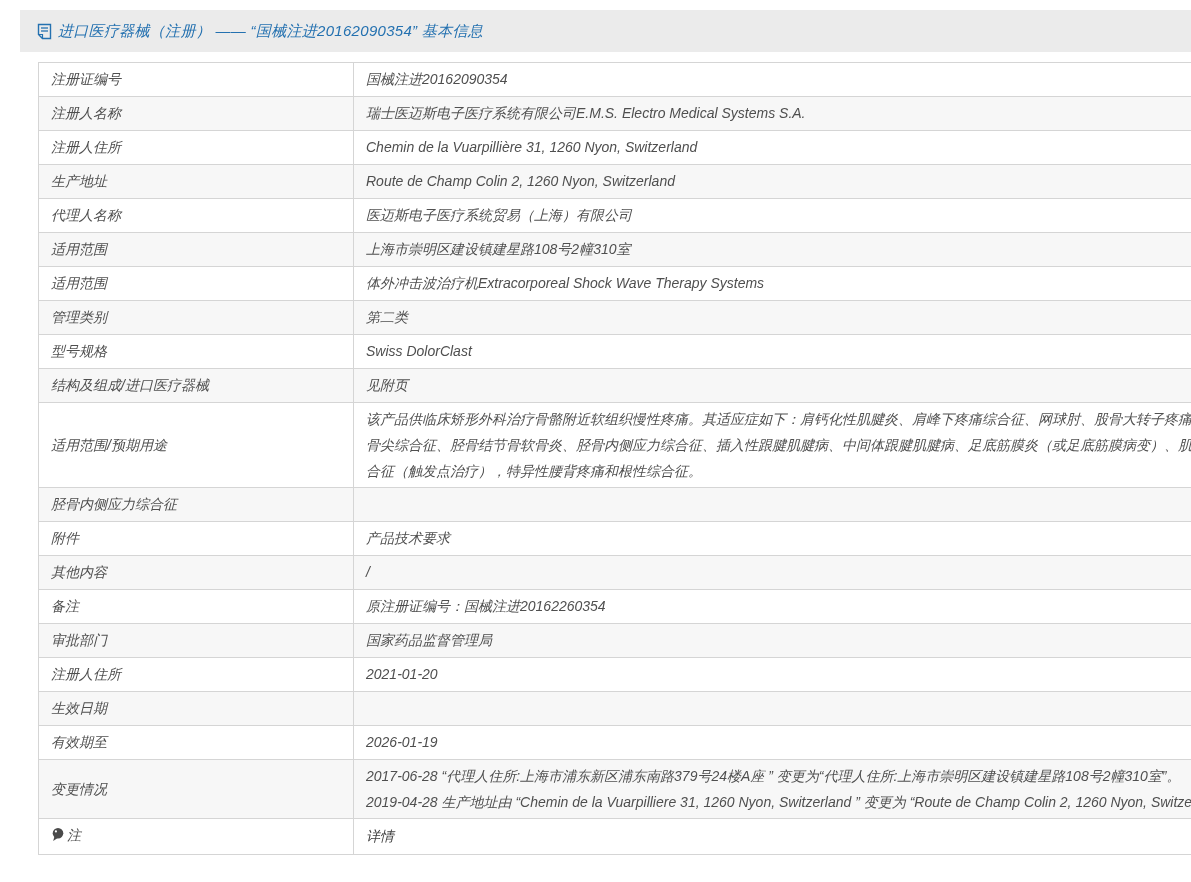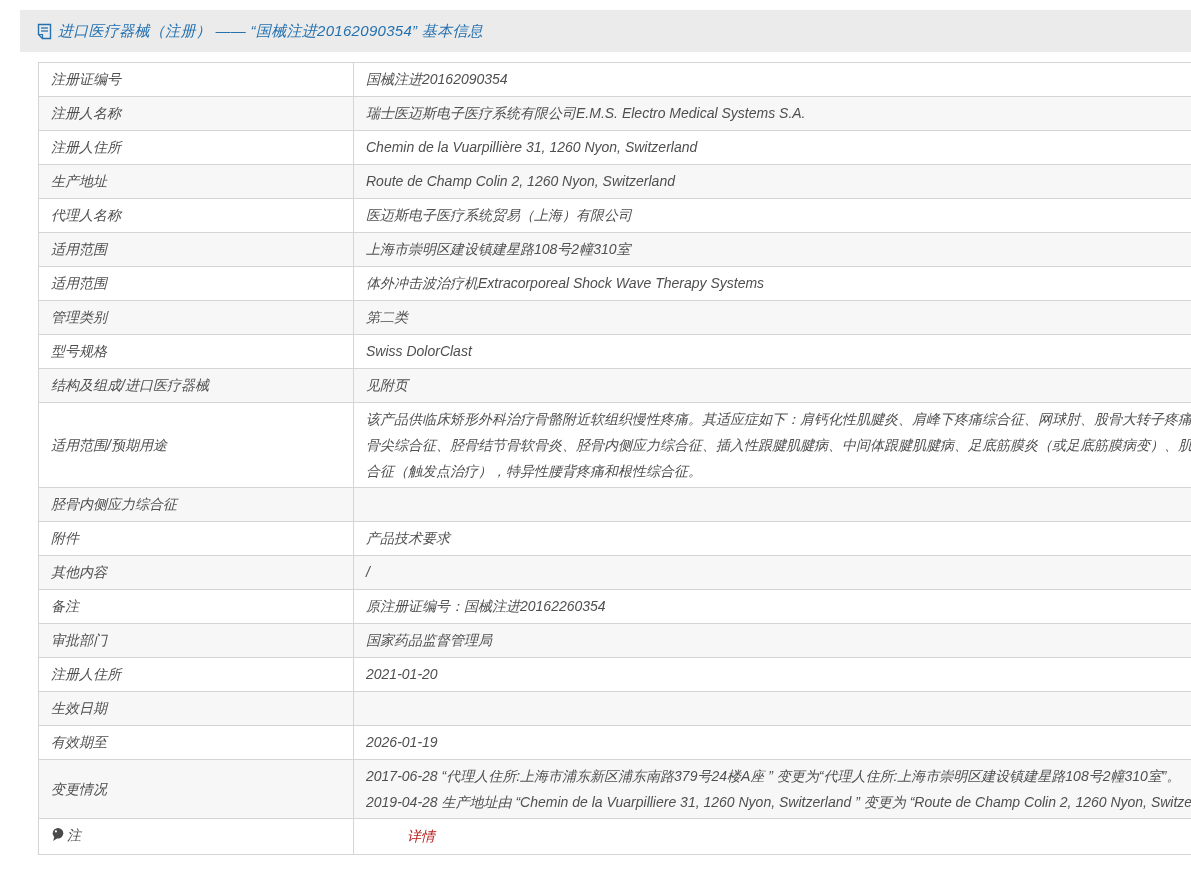--- a/index.html
+++ b/index.html
@@ -69,24 +69,23 @@
     overflow: hidden;
   }
   td.value-cell.multiline {
     padding: 3px 12px;
     line-height: 26px;
   }
   .value-line {
     line-height: 26px;
   }
   a.detail-link {
-    color: #b91c1c;
+    color: #404040;
     text-decoration: none;
     cursor: pointer;
-    margin-left: 41px;
   }
   .note-icon {
     display: inline-block;
     vertical-align: -2px;
     margin-right: 2px;
   }
 </style>
 </head>
 <body>
 

